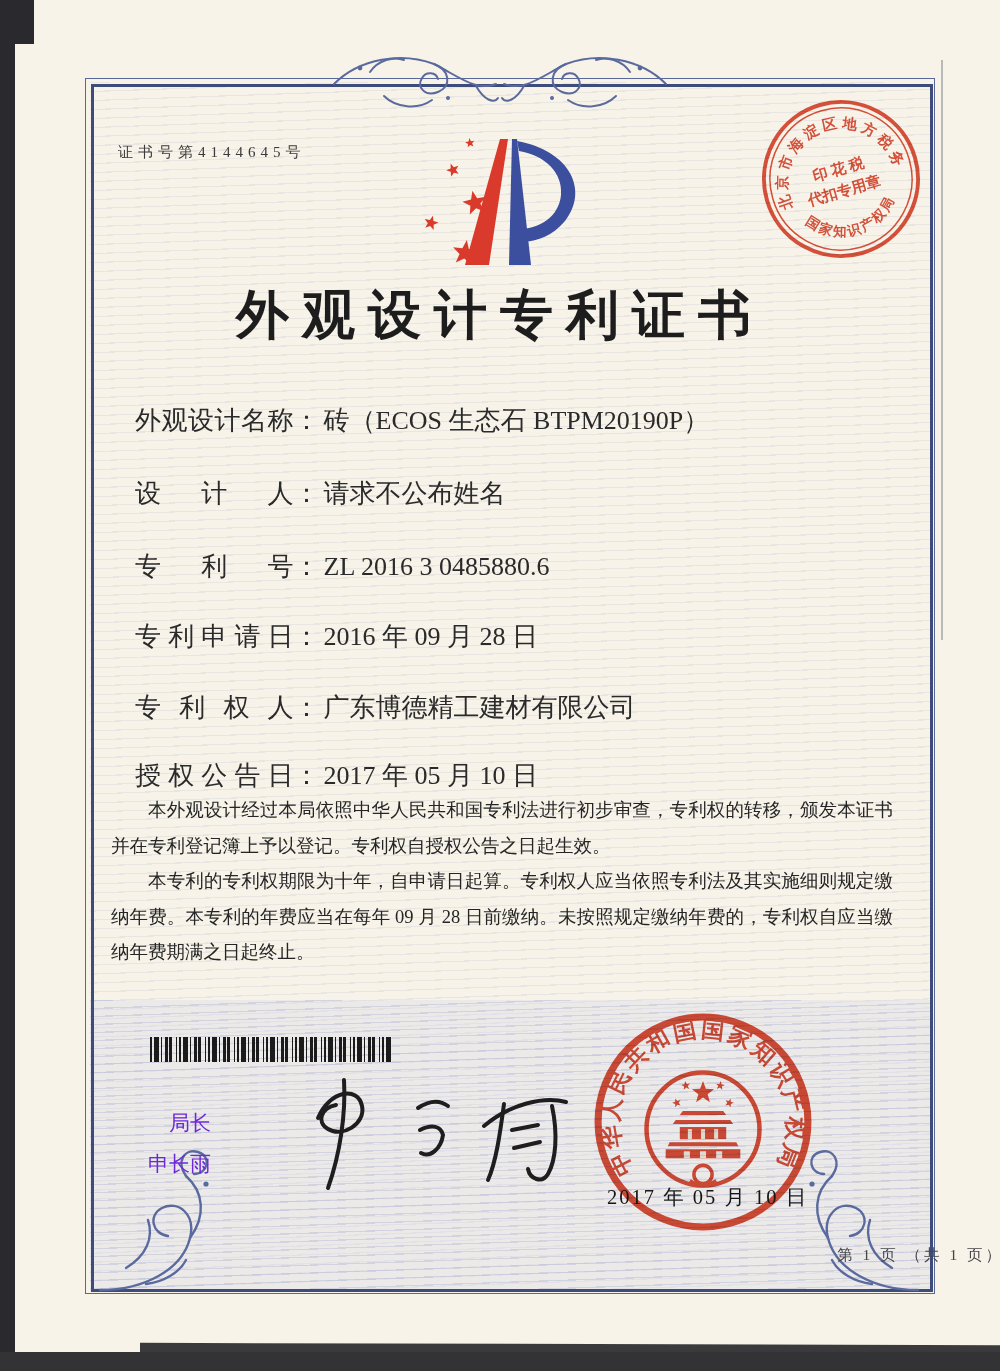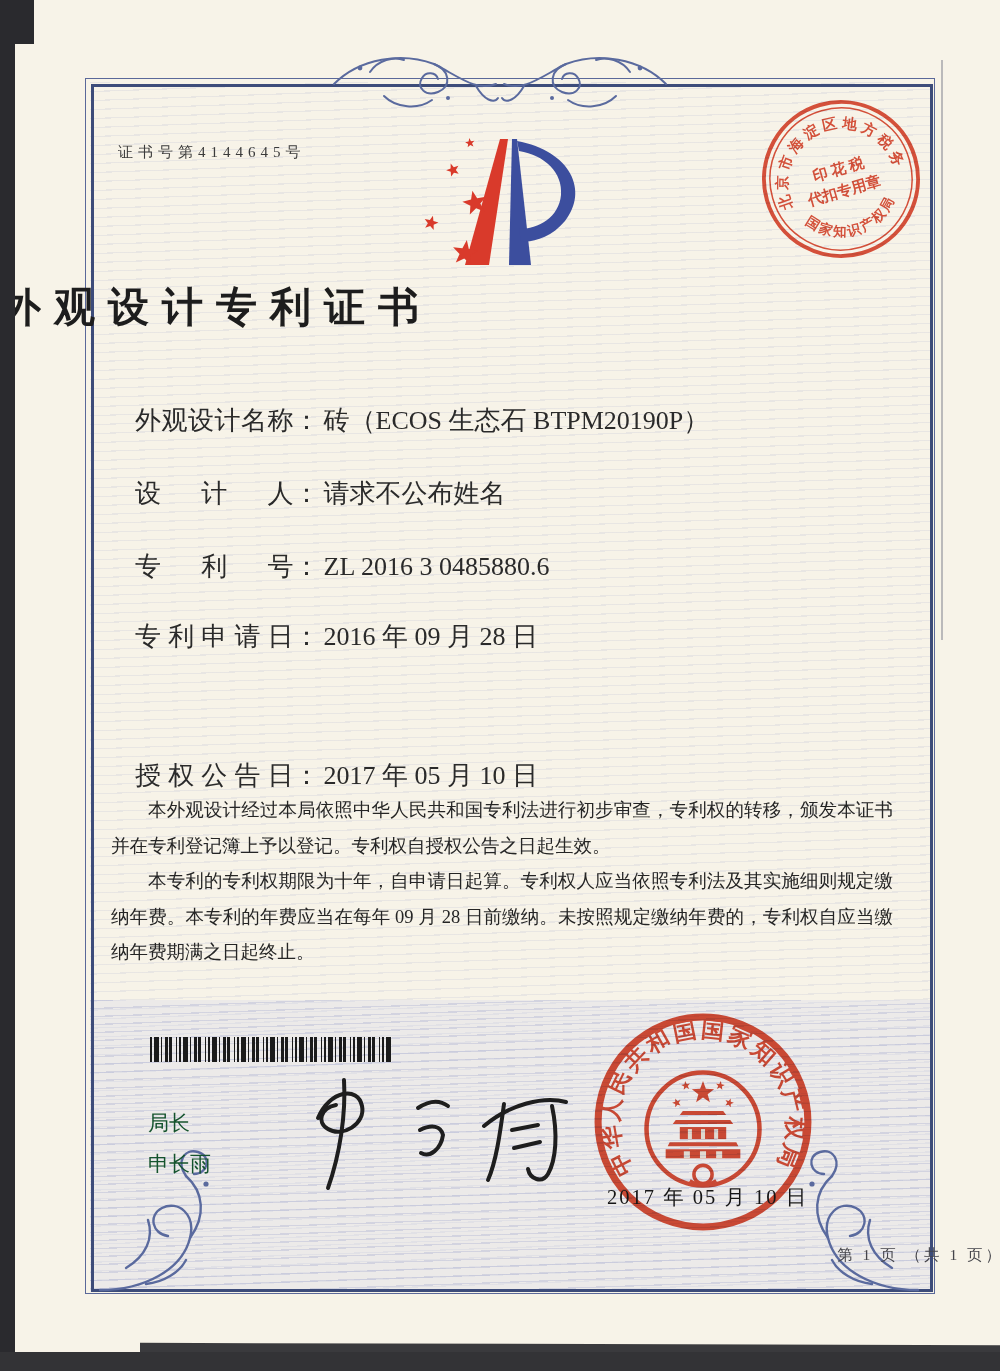--- a/index.html
+++ b/index.html
@@ -25,37 +25,37 @@
   #frame-outer{position:absolute;left:85px;top:78px;width:848px;height:1214px;
         border:1.5px solid #5a6899;}
   #frame-inner{position:absolute;left:91px;top:84px;width:836px;height:1202px;
         border:3px solid #3d4c7a;}
   .ornament{position:absolute;}
   
   #cert-no{position:absolute;left:118px;top:143px;font-size:15px;letter-spacing:5px;color:#3a3a3a;}
   #logo{position:absolute;left:413px;top:133px;width:180px;height:138px;}
   #tax-stamp{position:absolute;left:757px;top:95px;width:168px;height:168px;
         transform:rotate(-16deg);opacity:.92;mix-blend-mode:multiply;}
-  #title{position:absolute;left:0;top:280px;width:1000px;text-align:left;
-        font-size:41px;font-weight:700;letter-spacing:13px;color:#1d1d1d;}
+  #title{position:absolute;left:0;top:280px;width:1000px;text-align:center;
+        font-size:53px;font-weight:700;letter-spacing:13px;color:#1d1d1d;}
   .field-row{position:absolute;left:135px;font-size:26px;color:#2a2a2a;white-space:nowrap;}
   .field-label{display:inline-block;width:6.1em;text-align:justify;text-align-last:justify;vertical-align:bottom;}
   .field-colon{margin-right:4px;}
   #paragraphs{position:absolute;left:111px;top:793px;width:782px;font-size:18.5px;
         line-height:1.92;text-align:justify;color:#252525;}
   #paragraphs p{margin:0;text-indent:2em;}
   #barcode{position:absolute;left:150px;top:1037px;width:242px;height:25px;
         background:repeating-linear-gradient(90deg,
           #1b1b1b 0 2px, transparent 2px 4px,
           #1b1b1b 4px 9px, transparent 9px 11px,
           #1b1b1b 11px 12px, transparent 12px 15px,
           #1b1b1b 15px 18px, transparent 18px 19px,
           #1b1b1b 19px 22px, transparent 22px 26px,
           #1b1b1b 26px 27px, transparent 27px 29px);}
-  #director-block{position:absolute;left:148px;top:1103px;font-size:21px;color:#14532d;line-height:1.95;}
+  #director-block{position:absolute;left:148px;top:1103px;font-size:21px;color:#6d28d9;line-height:1.95;text-align:right;}
   #signature{position:absolute;left:288px;top:1072px;width:300px;height:125px;}
   #seal{position:absolute;left:589px;top:1008px;width:228px;height:228px;
         opacity:.95;mix-blend-mode:multiply;}
   #seal-date{position:absolute;left:607px;top:1183px;font-size:20.5px;letter-spacing:2px;color:#161616;}
   #footer{position:absolute;left:4px;top:1245px;width:1000px;text-align:right;
         font-size:15.5px;letter-spacing:3px;color:#44444a;}
   svg{display:block;}
 </style>
 </head>
 <body>
@@ -143,20 +143,23 @@
     <span class="field-label">外观设计名称</span><span class="field-colon">：</span><span>砖（ECOS 生态石 BTPM20190P）</span>
   </div>
   <div class="field-row" style="top:476px">
     <span class="field-label">设计人</span><span class="field-colon">：</span><span>请求不公布姓名</span>
   </div>
   <div class="field-row" style="top:549px">
     <span class="field-label">专利号</span><span class="field-colon">：</span><span>ZL 2016 3 0485880.6</span>
   </div>
   <div class="field-row" style="top:619px">
     <span class="field-label">专利申请日</span><span class="field-colon">：</span><span>2016 年 09 月 28 日</span>
+  </div>
+  <div class="field-row" style="top:690px">
+    <span class="field-label">专利权人</span><span class="field-colon">：</span><span>广东博德精工建材有限公司</span>
   </div>
   <div class="field-row" style="top:758px">
     <span class="field-label">授权公告日</span><span class="field-colon">：</span><span>2017 年 05 月 10 日</span>
   </div>
 
   <div id="paragraphs">
     <p>本外观设计经过本局依照中华人民共和国专利法进行初步审查，专利权的转移，颁发本证书并在专利登记簿上予以登记。专利权自授权公告之日起生效。</p>
     <p>本专利的专利权期限为十年，自申请日起算。专利权人应当依照专利法及其实施细则规定缴纳年费。本专利的年费应当在每年 09 月 28 日前缴纳。未按照规定缴纳年费的，专利权自应当缴纳年费期满之日起终止。</p>
   </div>
 

